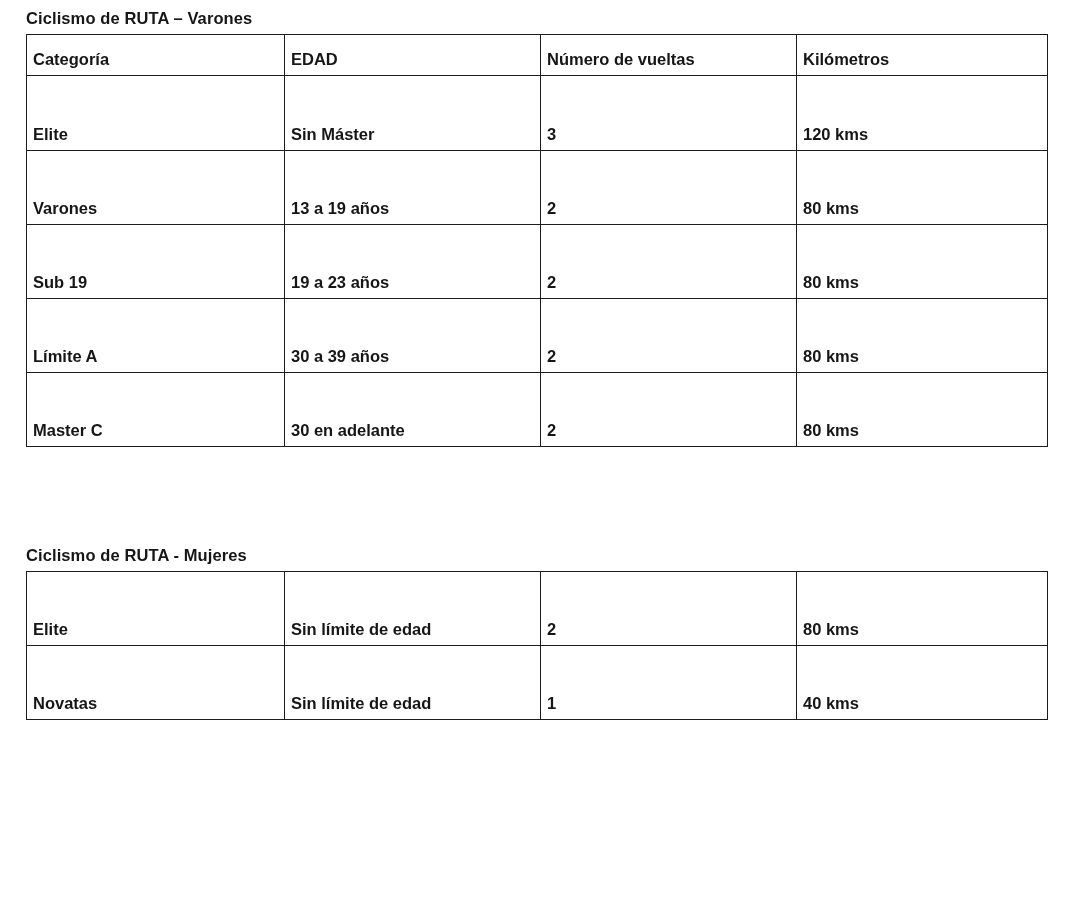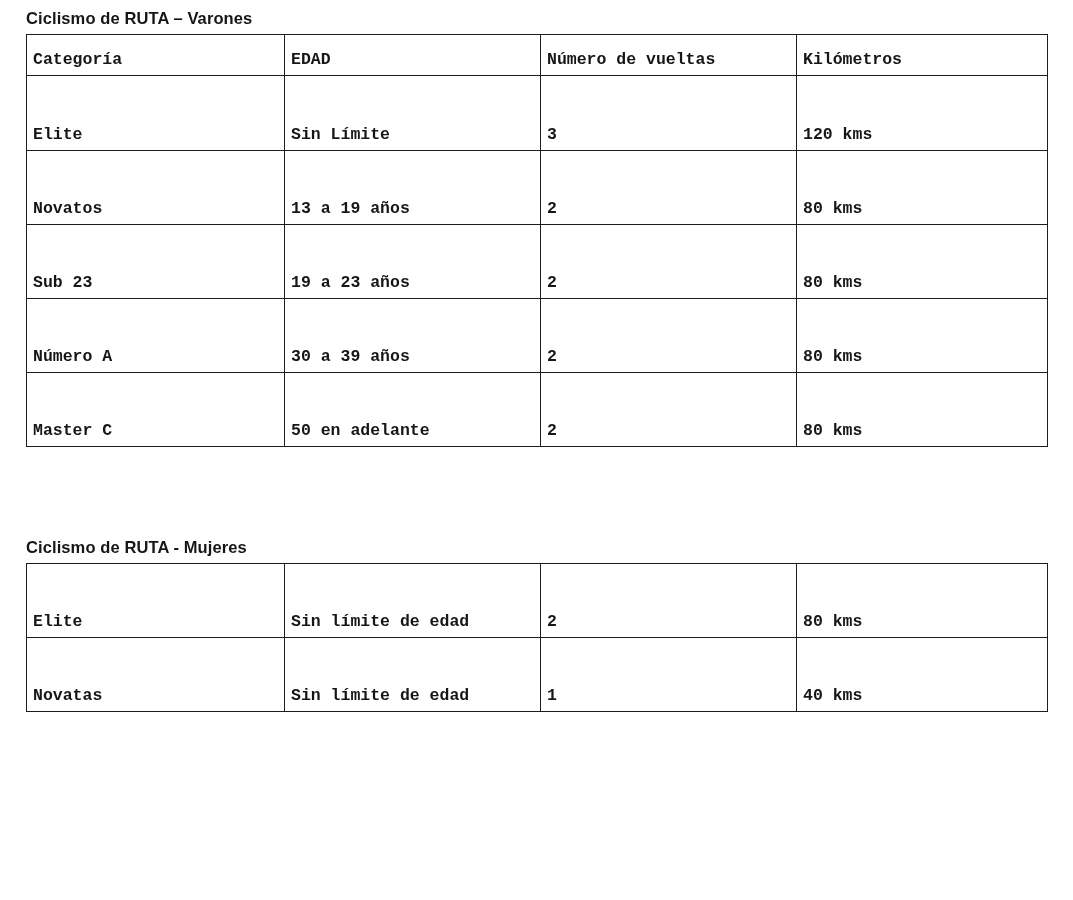--- a/index.html
+++ b/index.html
@@ -39,38 +39,37 @@
   table.doc-table th {
     border: 1.5px solid #1c1c1c;
     text-align: left;
     vertical-align: bottom;
     font-size: 16.5px;
     font-weight: bold;
     color: #161616;
     padding: 0 0 6px 6px;
     line-height: 19px;
     white-space: pre;
-    font-family: Liberation Mono, monospace;
   }
   
   .col-cat  { width: 258px; }
   .col-edad { width: 256px; }
   .col-vue  { width: 256px; }
   .col-km   { width: 251px; }
 
   
   table.varones tr.head td { height: 34px; }
   table.varones tr.body td { height: 67px; }
   table.varones tr.body.first td { height: 68px; }
 
   table.mujeres tr.body td { height: 67px; }
 
   .gap { height: 86px; }
 
-  .title-mujeres { margin-top: 4px; }
+  .title-mujeres { margin-top: 12px; }
 </style>
 </head>
 <body>
 
 <div class="page">
 
   <h1 class="section-title">Ciclismo de RUTA – Varones</h1>
 
   <table class="doc-table varones">
     <colgroup>
@@ -82,45 +81,45 @@
     <tbody>
       <tr class="head">
         <td>Categoría</td>
         <td>EDAD</td>
         <td>Número de vueltas</td>
         <td>Kilómetros</td>
       </tr>
 
       <tr class="body first">
         <td>Elite</td>
-        <td>Sin Límite</td>
+        <td>Sin Máster</td>
         <td>3</td>
         <td>120 kms</td>
       </tr>
       <tr class="body">
-        <td>Novatos</td>
+        <td>Varones</td>
         <td>13 a 19 años</td>
         <td>2</td>
         <td>80 kms</td>
       </tr>
       <tr class="body">
-        <td>Sub 23</td>
+        <td>Sub 19</td>
         <td>19 a 23 años</td>
         <td>2</td>
         <td>80 kms</td>
       </tr>
       <tr class="body">
-        <td>Número A</td>
+        <td>Límite A</td>
         <td>30 a 39 años</td>
         <td>2</td>
         <td>80 kms</td>
       </tr>
       <tr class="body">
         <td>Master C</td>
-        <td>50 en adelante</td>
+        <td>30 en adelante</td>
         <td>2</td>
         <td>80 kms</td>
       </tr>
     </tbody>
   </table>
 
   <div class="gap"></div>
 
   <h1 class="section-title title-mujeres">Ciclismo de RUTA - Mujeres</h1>
 

